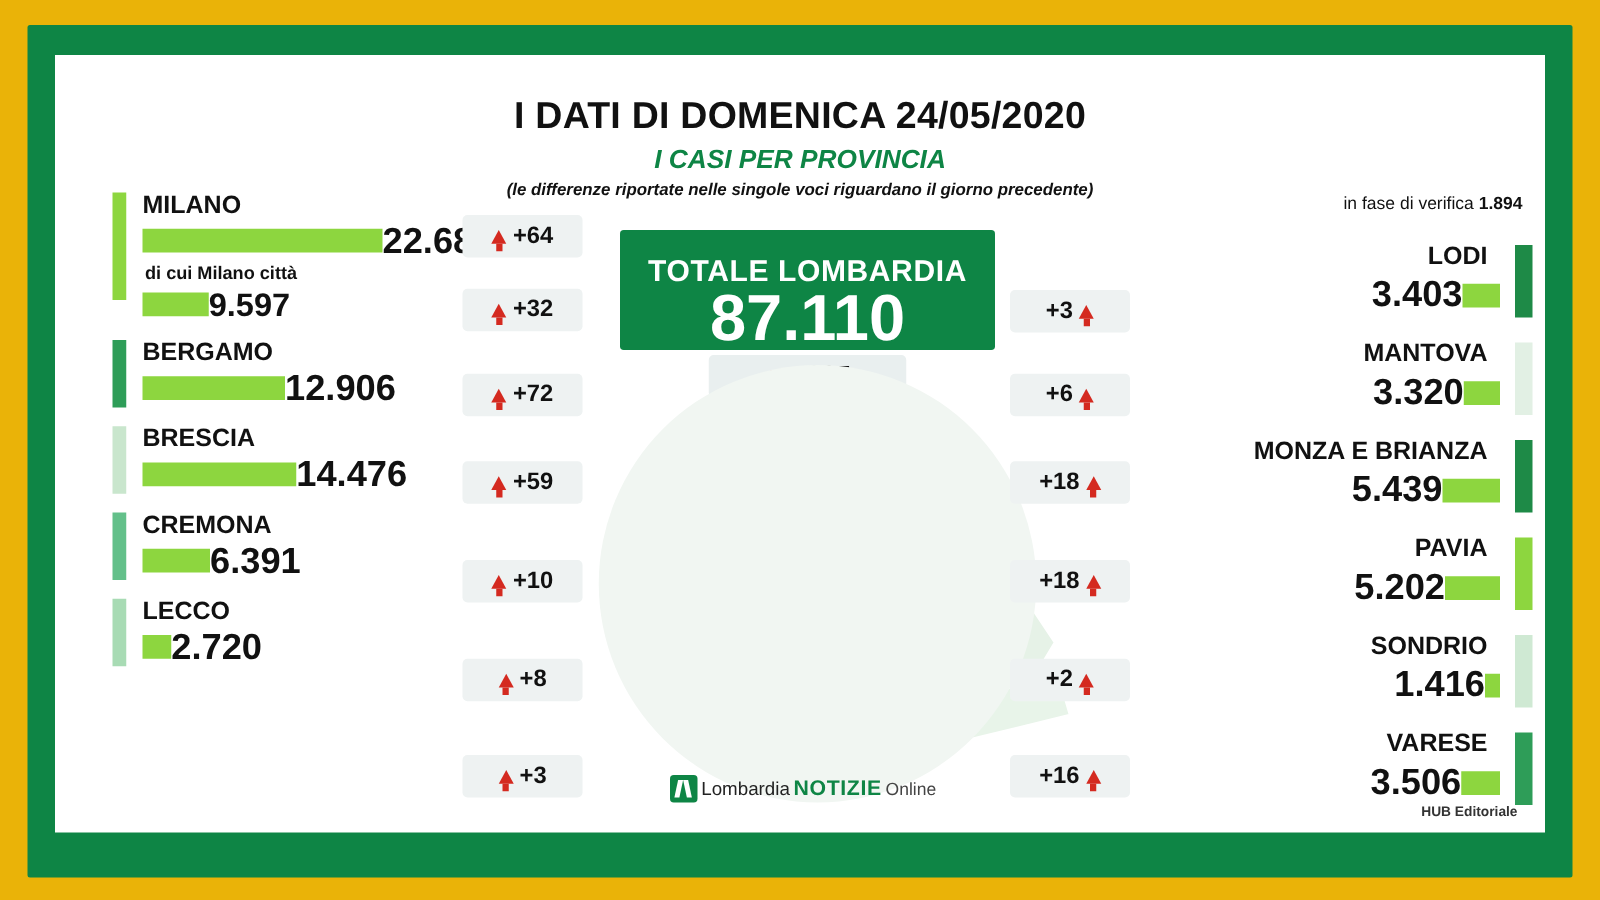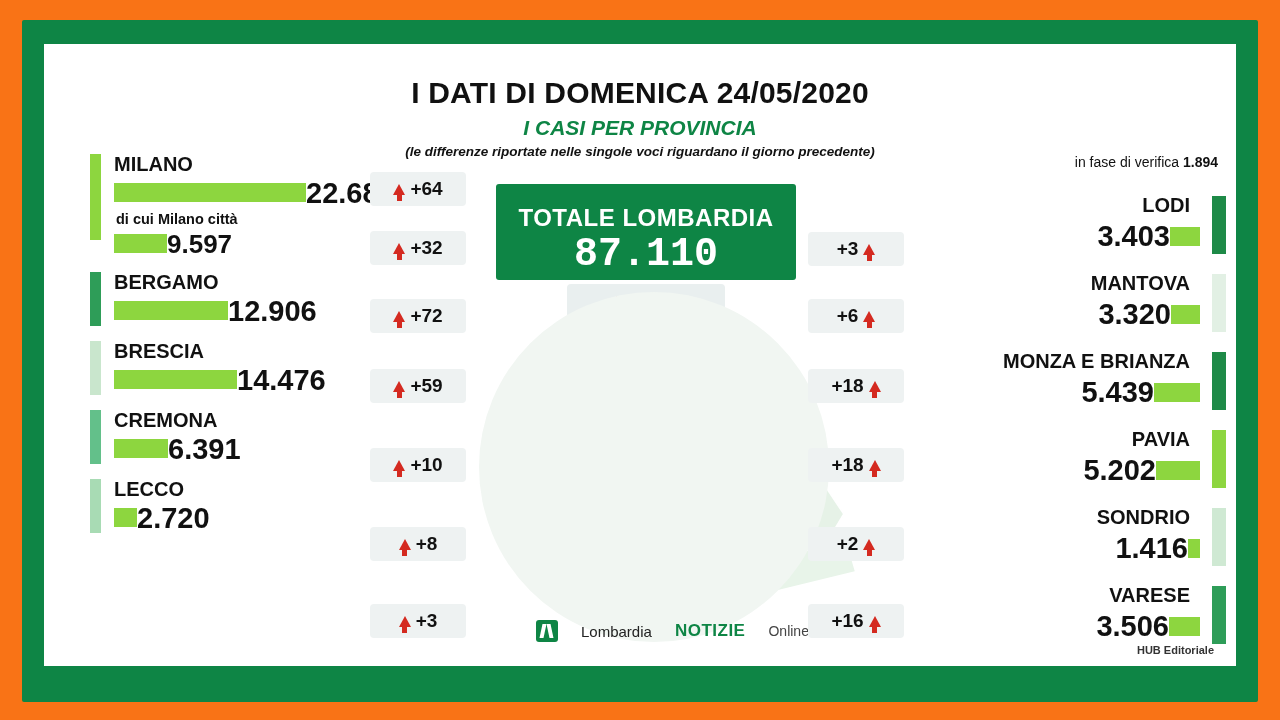--- a/index.html
+++ b/index.html
@@ -3,21 +3,21 @@
 <meta charset="utf-8">
 <style>
   * { box-sizing: border-box; margin: 0; padding: 0; }
   html, body {
     width: 1280px; height: 720px;
     font-family: "Liberation Sans", sans-serif;
     background: #ffffff;
   }
   #frame {
     position: absolute; left: 0; top: 0; width: 1280px; height: 720px;
-    background: #f97316;
+    background: #eab308;
   }
   .green-border {
     position: absolute; left: 22px; top: 20px; width: 1236px; height: 682px;
     background: #0e8545;
     border-radius: 2px;
   }
   .inner-card {
     position: absolute; left: 44px; top: 44px; width: 1192px; height: 622px;
     background: #ffffff;
   }
@@ -86,21 +86,21 @@
     width: 5px; height: 6px; background: #d42a20;
   }
 
   
   .total-box {
     position: absolute; left: 452px; top: 140px; width: 300px; height: 96px;
     background: #0e8545; border-radius: 3px; text-align: center;
     padding-top: 20px;
   }
   .total-box .t1 { font-size: 24px; font-weight: bold; color: #fff; letter-spacing: .5px;}
-  .total-box .t2 { font-size: 40px; font-weight: bold; color: #fff; line-height: 46px; font-family: Liberation Mono, monospace;}
+  .total-box .t2 { font-size: 52px; font-weight: bold; color: #fff; line-height: 46px;}
   .total-pill {
     position: absolute; left: 523px; top: 240px; width: 158px; height: 34px;
     background: #e9efef; border-radius: 4px;
     display: flex; align-items: center; justify-content: center; gap: 10px;
     font-size: 21px; font-weight: bold; color: #111;
   }
   .map-wrap { position: absolute; left: 400px; top: 228px; width: 420px; height: 380px; }
   .map-disc {
     position: absolute; left: 35px; top: 20px; width: 350px; height: 350px;
     border-radius: 50%; background: #f1f6f2;
@@ -116,21 +116,21 @@
   .rprov .valrow { position: relative; height: 36px; padding-right: 26px; }
   .rprov .val {
     font-size: 29px; font-weight: bold; color: #111; line-height: 36px;
   }
   .rprov .bar {
     position: absolute; right: 26px; top: 9px; height: 19px; background: #8dd63f;
   }
   .rprov .tick { position: absolute; right: 0; top: 4px; width: 14px; }
 
   
-  .logo { position: absolute; left: 492px; top: 576px; display: flex; align-items: center; gap: 23px;}
+  .logo { position: absolute; left: 492px; top: 576px; display: flex; align-items: center; gap: 3px;}
   .logo .mark {
     width: 22px; height: 22px; background: #0e8545; border-radius: 3px;
     position: relative;
   }
   .logo .mark::before {
     content: ""; position: absolute; left: 5px; top: 4px; width: 4px; height: 14px;
     background: #fff; transform: skewX(-12deg);
   }
   .logo .mark::after {
     content: ""; position: absolute; left: 12px; top: 4px; width: 4px; height: 14px;

